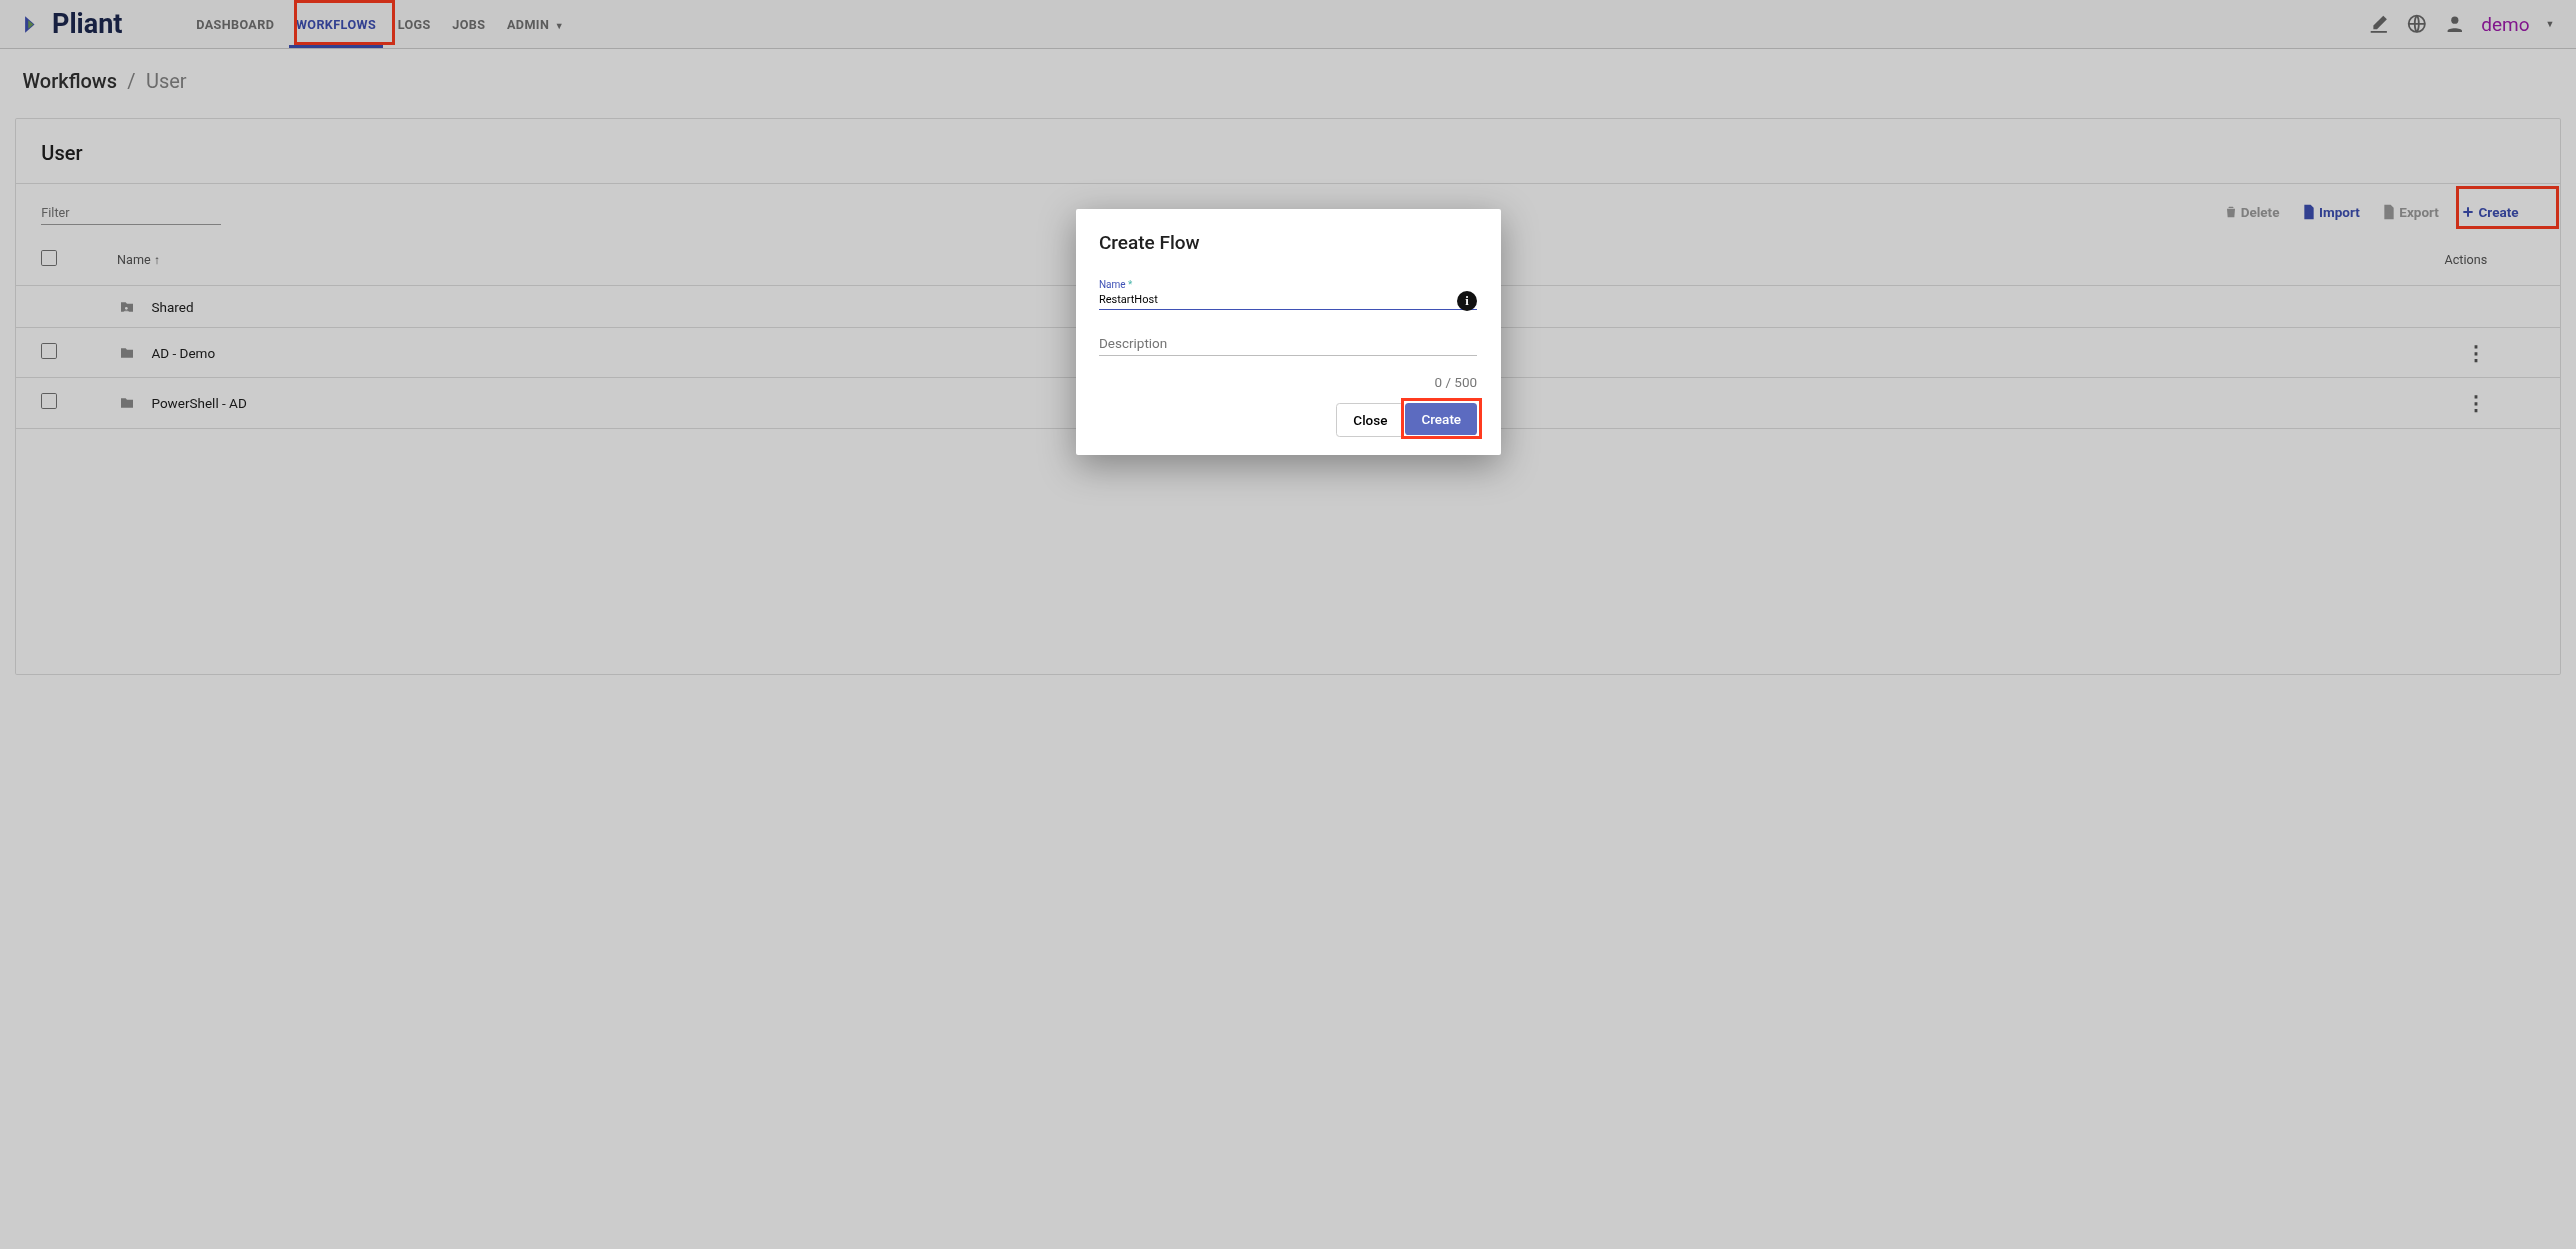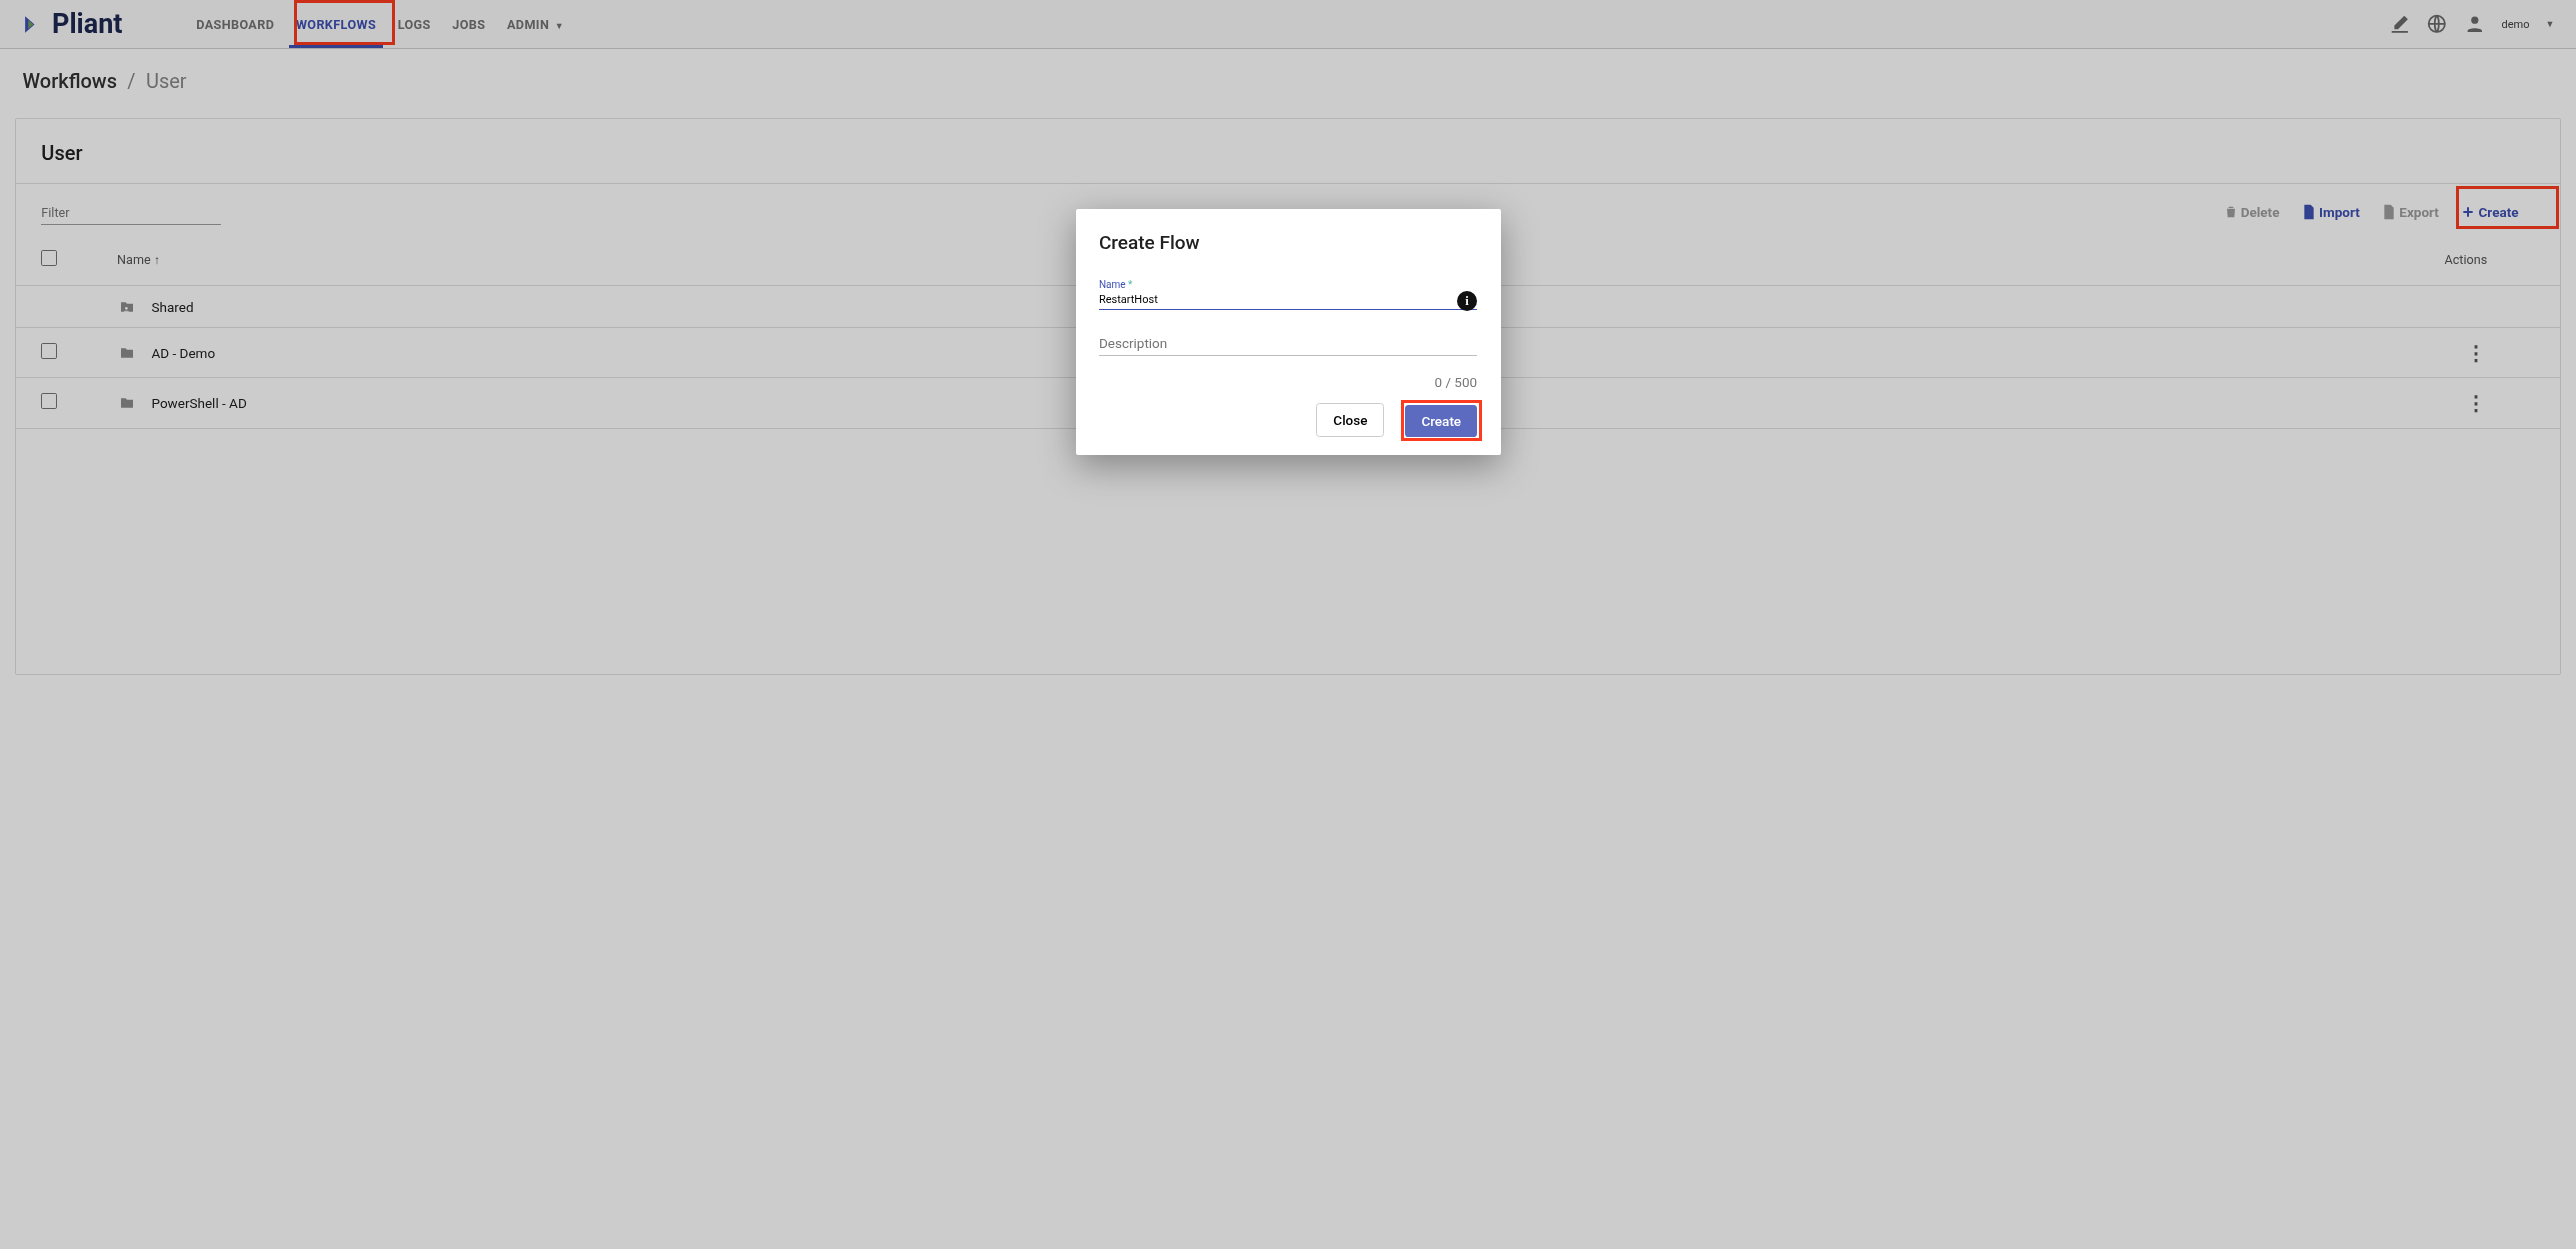--- a/index.html
+++ b/index.html
@@ -18,21 +18,21 @@
   header{height:49px;display:flex;align-items:center;padding:0 21.6px;border-bottom:0.9px solid #d0d0d0;background:#fafafa}
   .logo{display:flex;align-items:center;gap:5.4px;color:#1d2951;font-weight:700;font-size:27px;letter-spacing:0}
   .logo svg{height:25px}
   nav{display:flex;margin-left:63px}
   .nav-item{font-weight:700;font-size:12.6px;letter-spacing:0.4px;padding:16px 10.8px;color:#737373;cursor:pointer;position:relative}
   .nav-item.active{color:var(--accent)}
   .nav-item.active::after{content:"";position:absolute;left:3.6px;right:3.6px;bottom:0;height:2.7px;background:var(--accent)}
   .nav-item .caret{margin-left:5.4px;font-size:9px}
   .spacer{flex:1}
   .header-icons{display:flex;align-items:center;gap:16px;color:#6b6b6b}
-  .header-icons .uname{color:#404040;font-size:11px}
+  .header-icons .uname{color:#a21caf;font-size:19px}
   .hicon{width:21.6px;height:21.6px;fill:#6b6b6b}
   .hl-workflows{position:absolute;left:294px;top:0;width:101px;height:45px;border:3.6px solid var(--hl);pointer-events:none}
   
   .breadcrumb{padding:20px 22.5px 7.2px;font-size:20px}
   .breadcrumb .root{color:#333;font-weight:500}
   .breadcrumb .sep{color:#888;margin:0 5.4px}
   .breadcrumb .leaf{color:#888}
   .card{margin:18px 15.3px;border:0.9px solid var(--border);border-radius:1.8px;background:#fff;min-height:557px}
   .card-title{font-size:20px;font-weight:500;padding:21.6px 25px 18px;border-bottom:0.9px solid var(--border)}
   .toolbar{display:flex;align-items:flex-end;padding:14.4px 25px 9px}
@@ -58,21 +58,21 @@
   .overlay{position:absolute;inset:0;background:var(--overlay);display:flex;align-items:flex-start;justify-content:center}
   .dialog{margin-top:209px;width:425px;background:#fff;border-radius:2px;box-shadow:0 10.8px 36px rgba(0,0,0,0.35);padding:21.6px 23.4px 18px;position:relative}
   .dlg-title{font-size:19px;font-weight:500;margin-bottom:25px}
   .field{position:relative;margin-bottom:10.8px}
   .field-label{font-size:10px;color:var(--accent)}
   .field-label .req{color:#4db6ac}
   .field-input{width:100%;border:none;border-bottom:1.8px solid var(--accent);font-size:11px;padding:1.8px 0 3.6px;outline:none}
   .info-badge{position:absolute;right:0px;top:12.6px;width:20px;height:20px;border-radius:50%;background:#111;color:#fff;font-weight:700;font-family:serif;font-size:12.6px;display:flex;align-items:center;justify-content:center}
   .desc-input{width:100%;border:none;border-bottom:0.9px solid #bdbdbd;font-size:13.5px;padding:14.4px 0 3.6px;outline:none;color:#777}
   .counter{text-align:right;color:#777;font-size:13.5px;margin-top:18px}
-  .dlg-actions{display:flex;justify-content:flex-end;gap:21px;margin-top:12.6px;align-items:flex-end}
+  .dlg-actions{display:flex;justify-content:flex-end;gap:1px;margin-top:12.6px;align-items:flex-start}
   .btn{font-size:13.5px;font-weight:500;padding:8px 16px;border-radius:3.6px;cursor:pointer}
   .btn-close{background:#fff;border:0.9px solid #ccc}
   .btn-create{background:var(--accent-light);color:#fff;border:none}
   .hl-dlg-create{position:absolute;border:3.6px solid var(--hl);pointer-events:none}
 </style>
 </head>
 <body>
 
 <header>
   <div class="logo">

